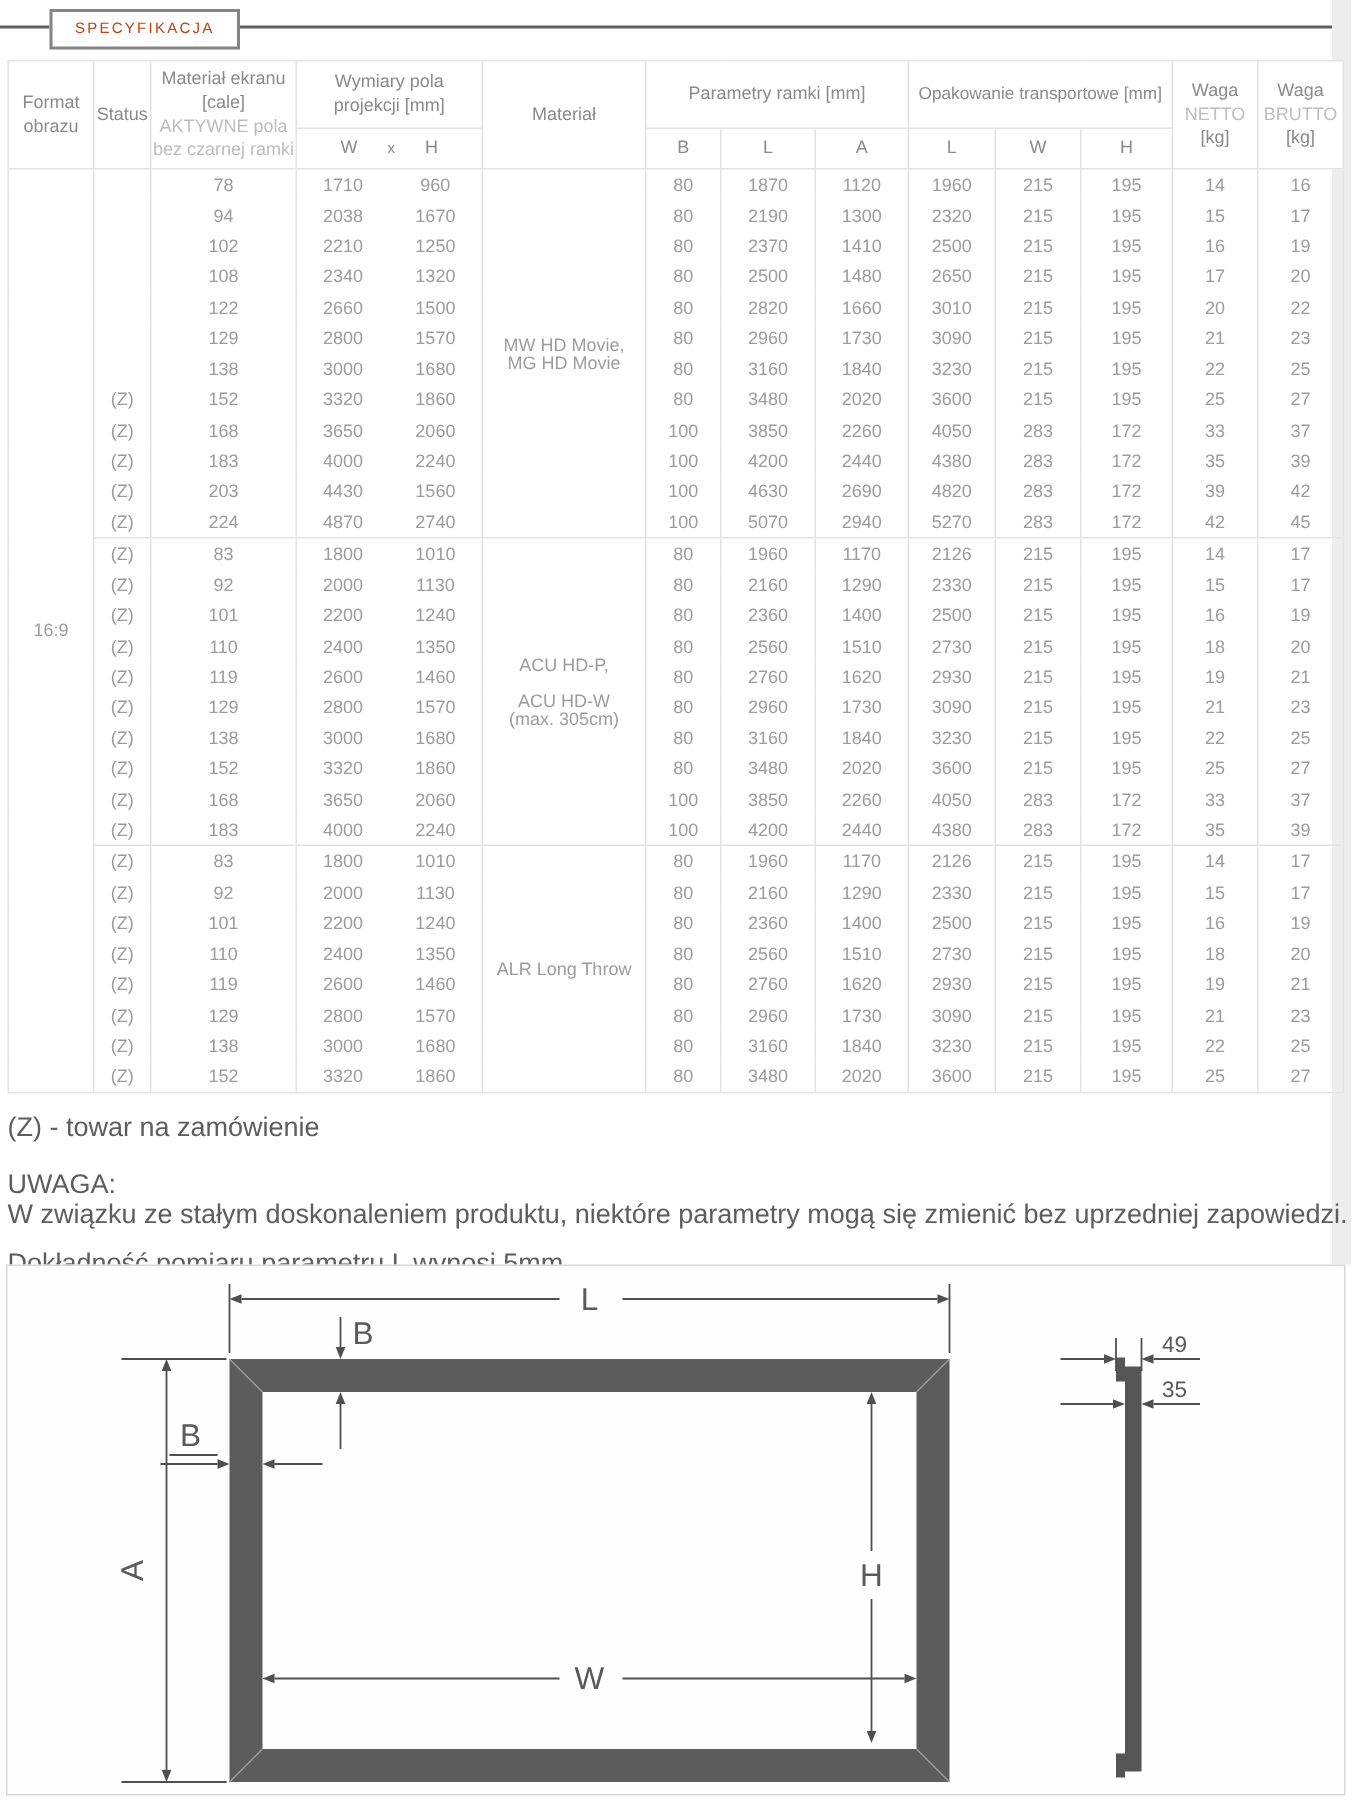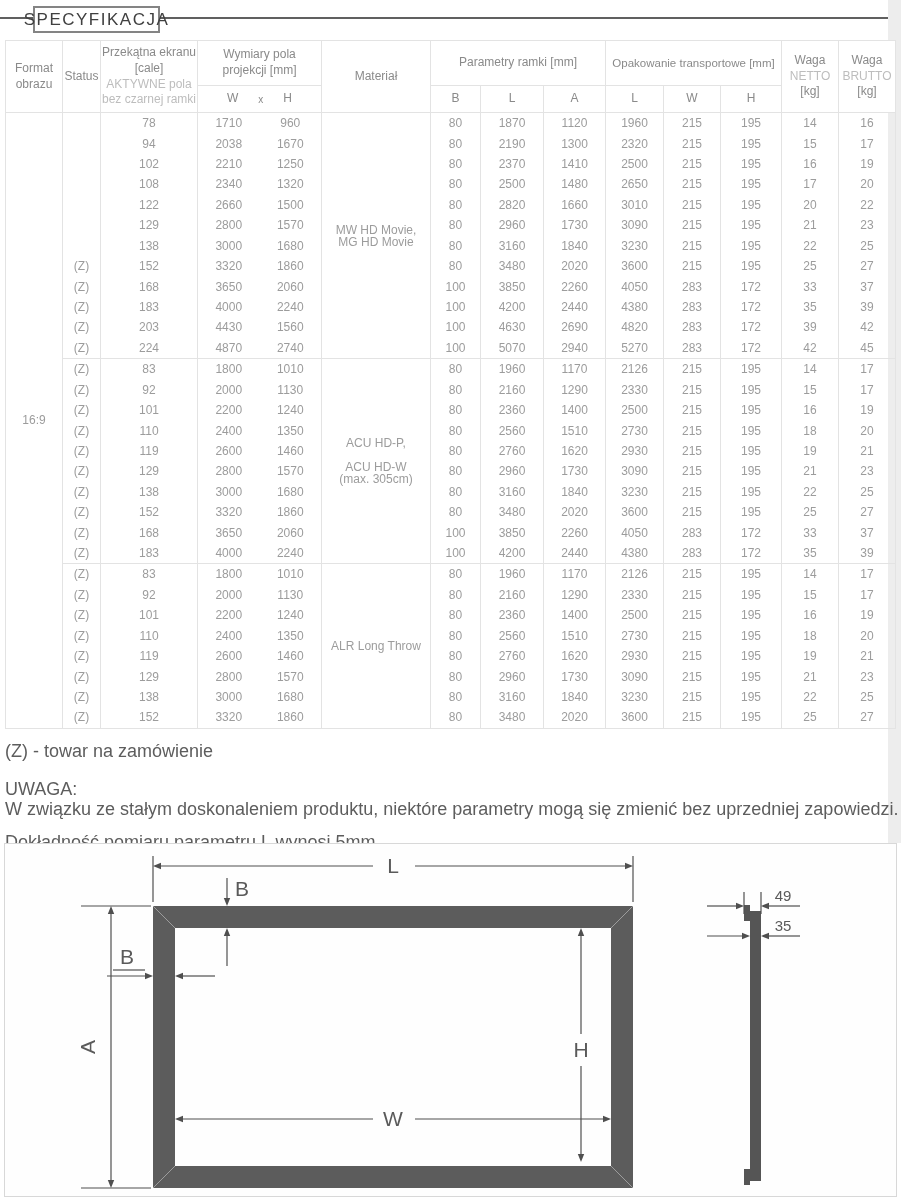--- a/index.html
+++ b/index.html
@@ -9,21 +9,21 @@
   }
   .right-strip { position:absolute; left:888px; top:0; width:13px; height:843px; background:#ededed; }
 
   
   .topline { position:absolute; top:17px; height:2px; background:#606060; }
   .topline.l { left:0; width:33px; }
   .topline.r { left:158px; width:730px; }
   .spec-box {
     position:absolute; left:33px; top:6px; width:123px; height:23px;
     border:2px solid #848484; background:#fff; display:flex; align-items:center; justify-content:center;
-    font-size:17px; letter-spacing:1.5px; color:#404040;
+    font-size:10px; letter-spacing:1.5px; color:#c2410c;
   }
 
   
   table.spec { position:absolute; left:5px; top:40px; width:890px; border-collapse:collapse; table-layout:fixed; border:1px solid #e3e3e3; }
   table.spec th, table.spec td { padding:0; font-weight:normal; text-align:center; vertical-align:middle; }
   table.spec thead th { border:1px solid #e3e3e3; color:#8a8a8a; font-size:12px; line-height:1.3; background:#fff; }
   table.spec thead tr.h1 th { height:44px; }
   table.spec thead tr.h2 th { height:26px; }
   table.spec tbody td { color:#9c9c9c; font-size:12px; height:20.43px; line-height:1;
     border-left:1px solid #e3e3e3; border-right:1px solid #e3e3e3; }
@@ -80,21 +80,21 @@
       <col style="width:57px">
   </colgroup>
   <thead>
     <tr class="h1">
       <th rowspan="2">
         <div>Format</div>
         <div>obrazu</div>
       </th>
       <th rowspan="2"><span>Status</span></th>
       <th rowspan="2">
-        <div class="nowrap">Przekątna ekranu</div>
+        <div class="nowrap">Materiał ekranu</div>
         <div>[cale]</div>
         <div class="light nowrap">AKTYWNE pola</div>
         <div class="light nowrap">bez czarnej ramki</div>
       </th>
       <th colspan="2">
         <div>Wymiary pola</div>
         <div>projekcji [mm]</div>
       </th>
       <th rowspan="2"><span>Materiał</span></th>
       <th colspan="3" class="nowrap"><span>Parametry ramki [mm]</span></th>

